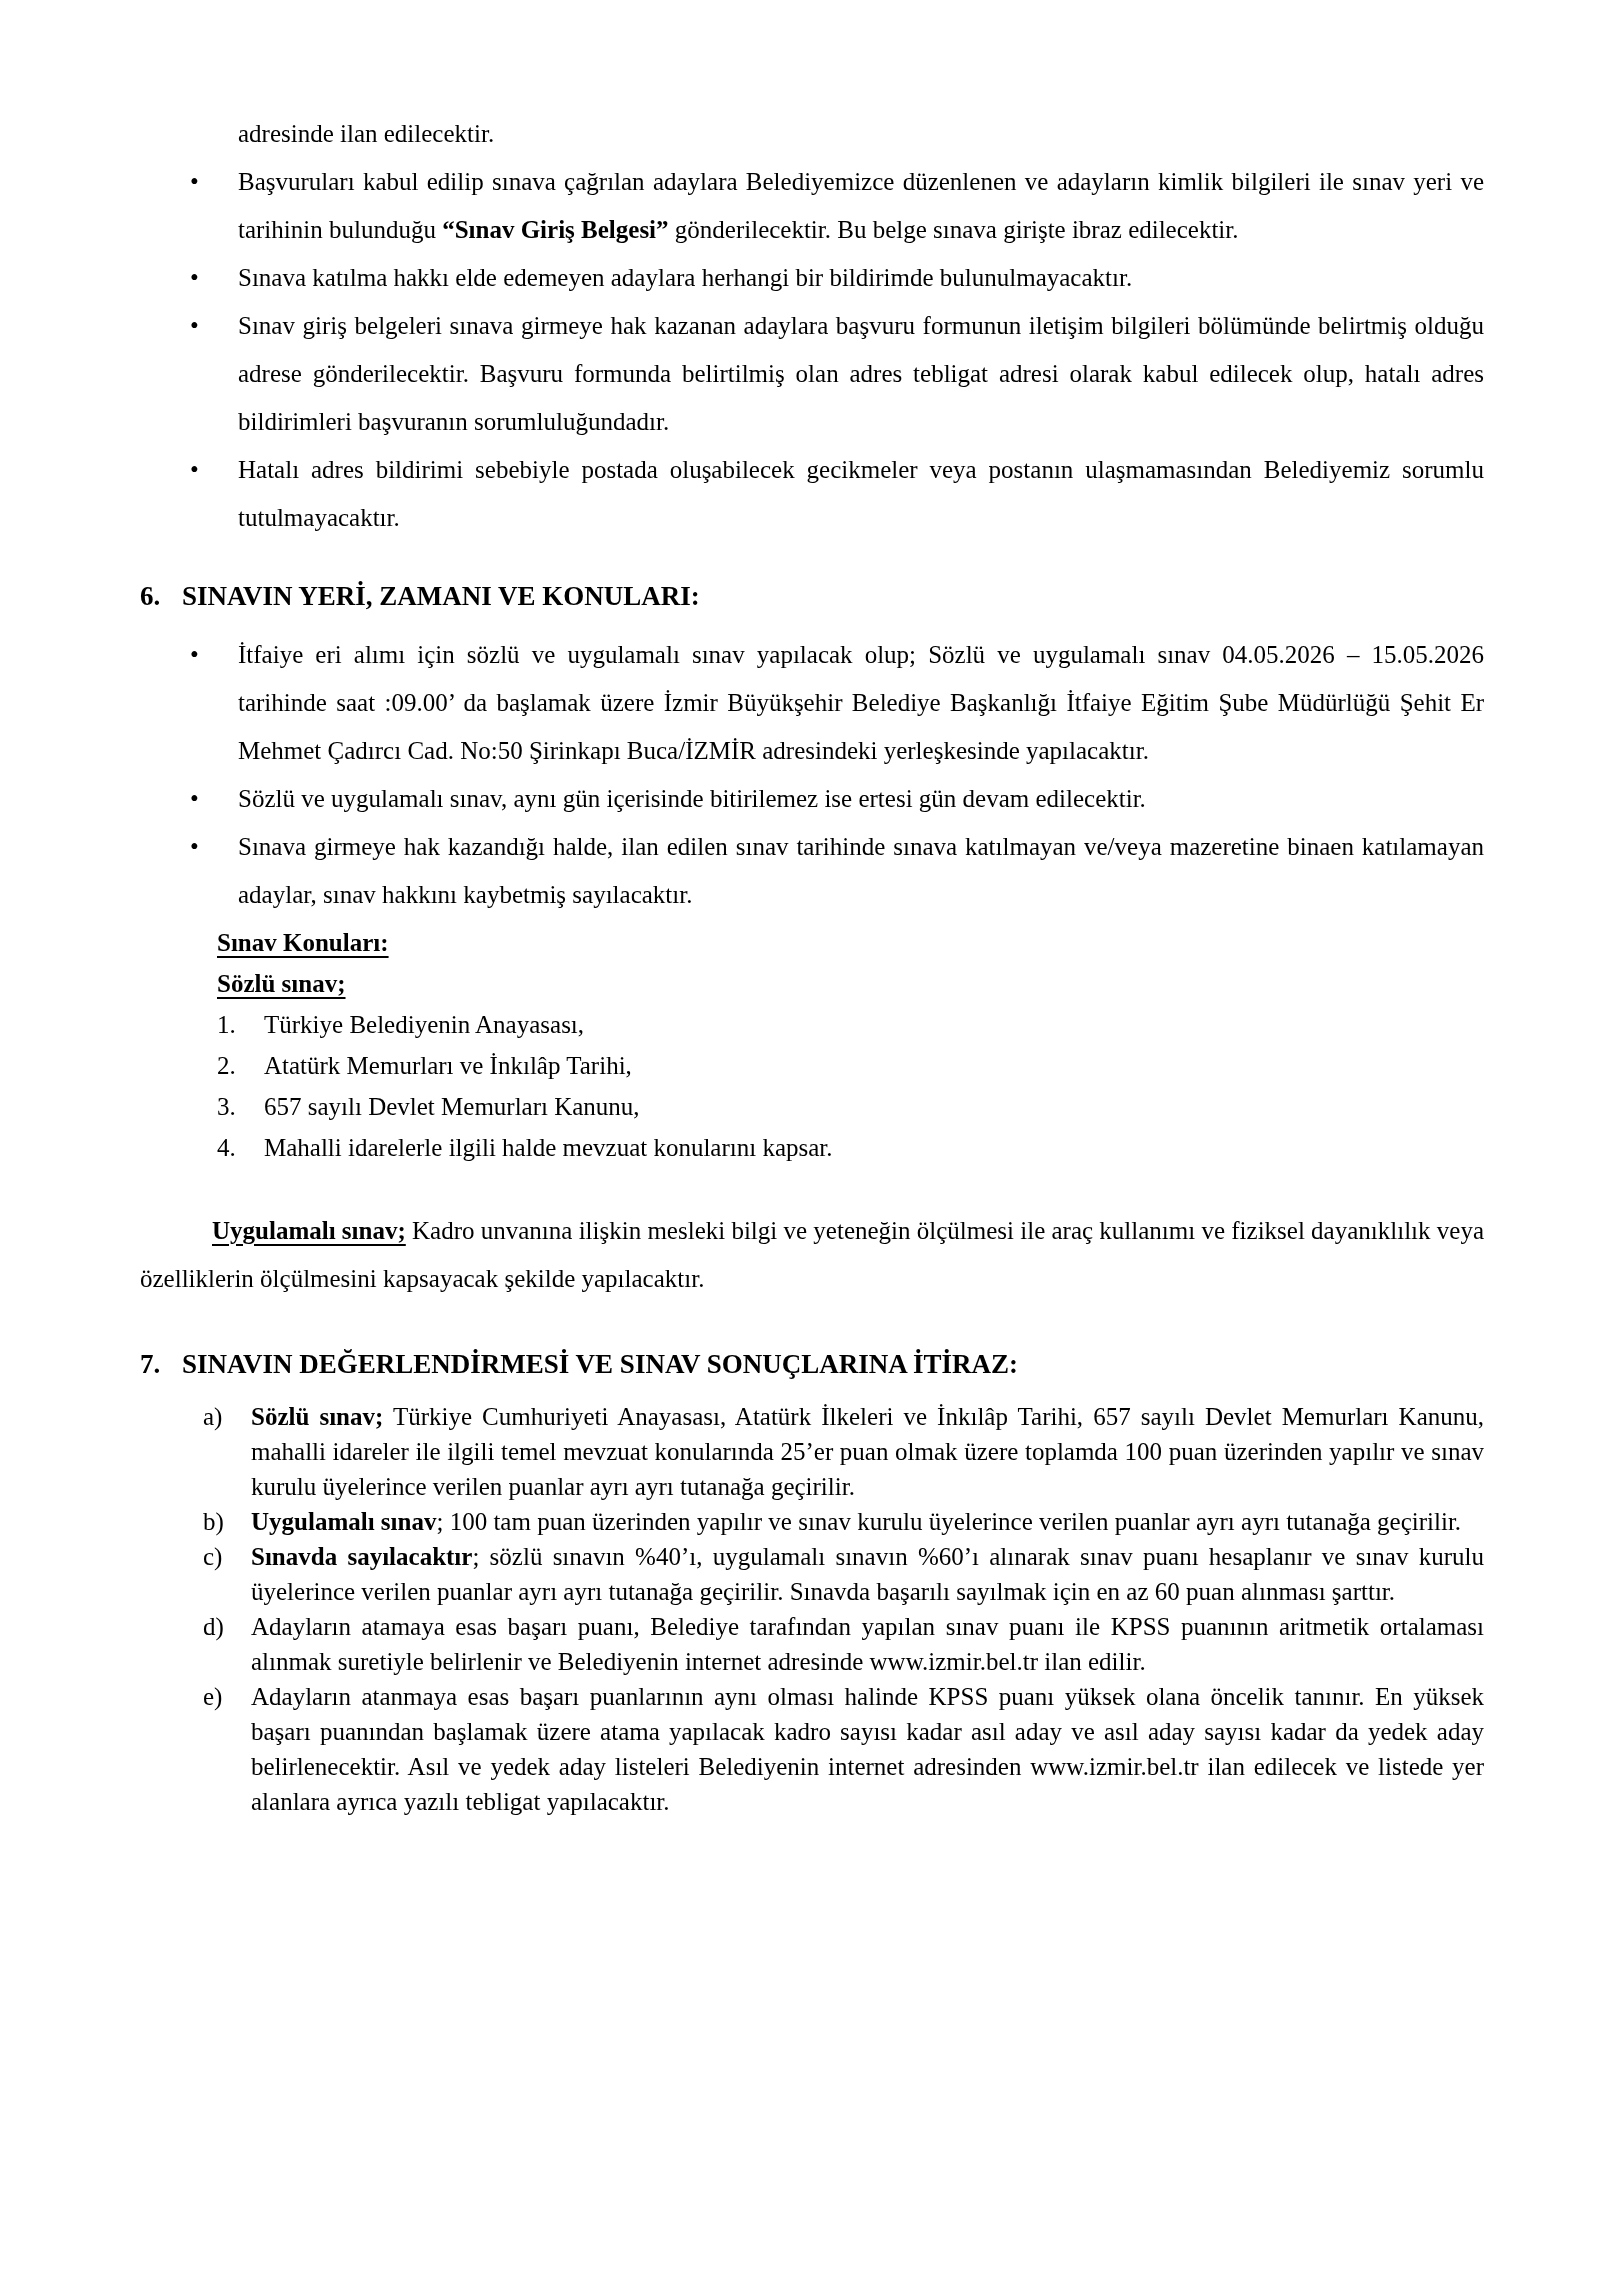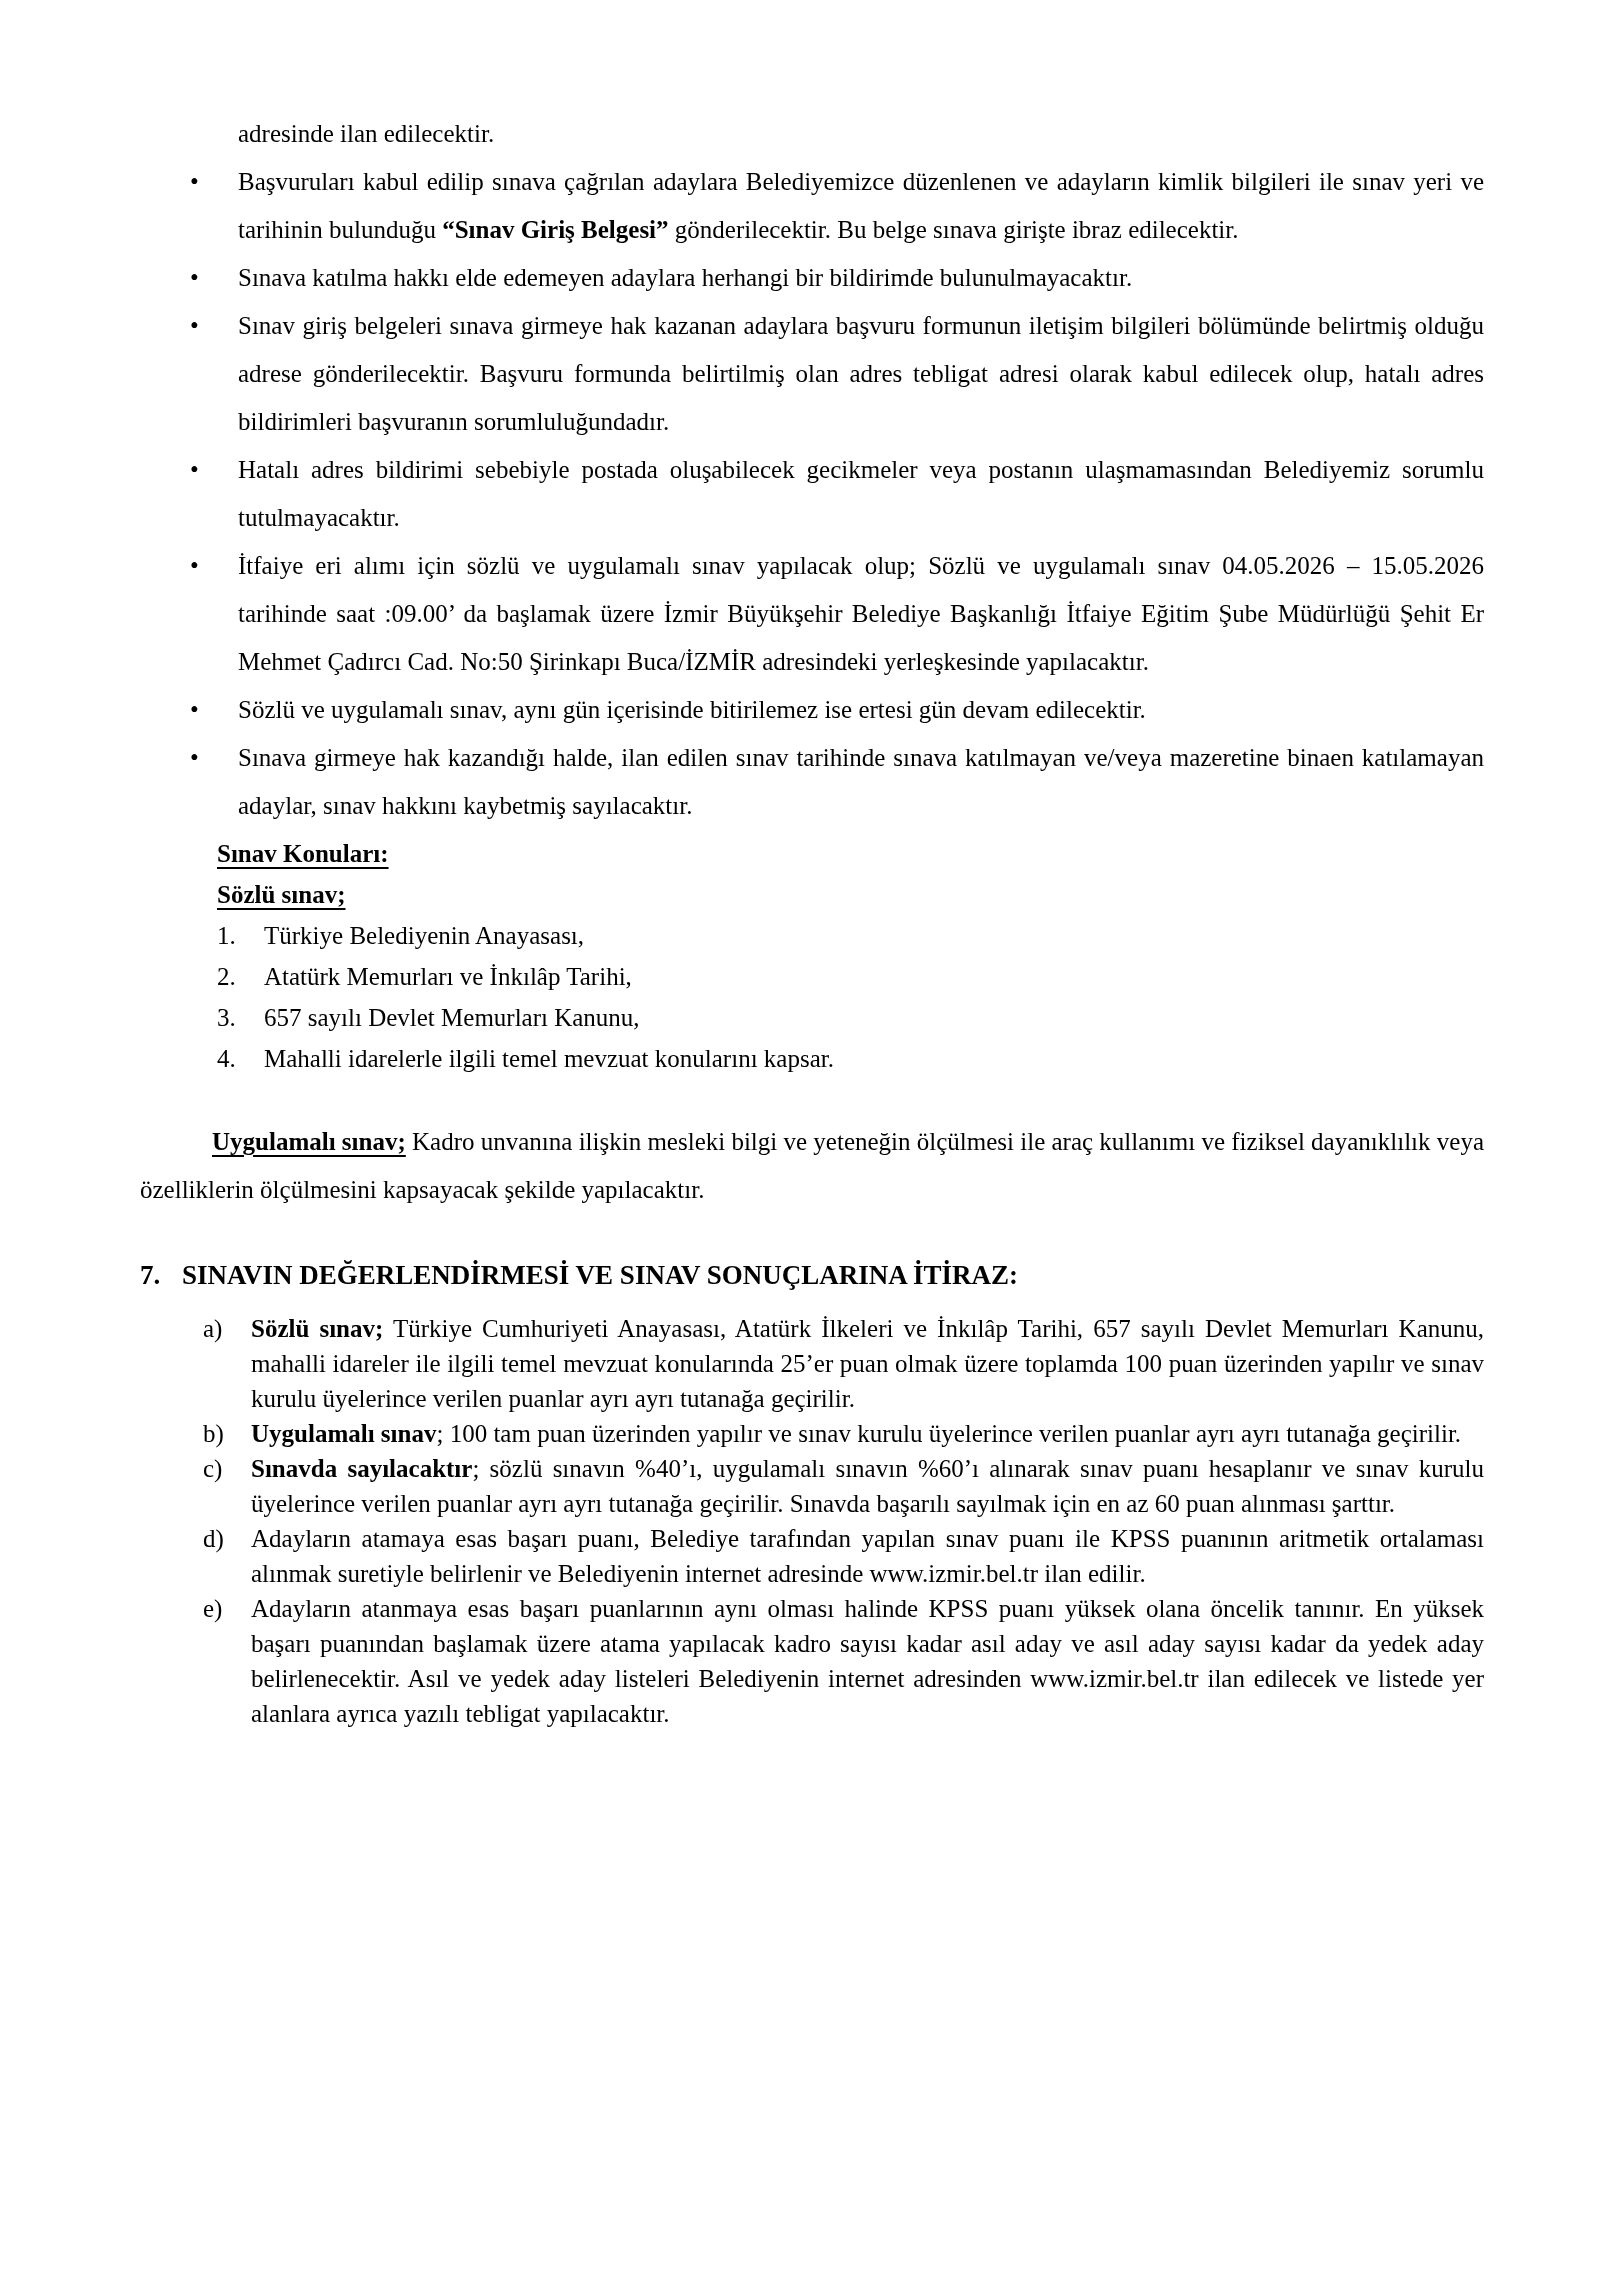--- a/index.html
+++ b/index.html
@@ -69,20 +69,23 @@
     <div class="bullet ls15 jp">
       <span class="bmark">•</span>
       <p><span>Sınav giriş belgeleri sınava girmeye hak kazanan adaylara başvuru formunun iletişim bilgileri bölümünde belirtmiş olduğu adrese gönderilecektir. Başvuru formunda belirtilmiş olan adres tebligat adresi olarak kabul edilecek olup, hatalı adres bildirimleri başvuranın sorumluluğundadır.</span></p>
     </div>
 
     <div class="bullet ls15 jp">
       <span class="bmark">•</span>
       <p><span>Hatalı adres bildirimi sebebiyle postada oluşabilecek gecikmeler veya postanın ulaşmamasından Belediyemiz sorumlu tutulmayacaktır.</span></p>
     </div>
 
+    <div class="heading ls15 h6">
+      <span class="hnum">6.</span><span>SINAVIN YERİ, ZAMANI VE KONULARI:</span>
+    </div>
 
     <div class="s6bullets">
       <div class="bullet ls15 jp">
         <span class="bmark">•</span>
         <p><span>İtfaiye eri alımı için sözlü ve uygulamalı sınav yapılacak olup; Sözlü ve uygulamalı sınav 04.05.2026 – 15.05.2026 tarihinde saat :09.00’ da başlamak üzere İzmir Büyükşehir Belediye Başkanlığı İtfaiye Eğitim Şube Müdürlüğü Şehit Er Mehmet Çadırcı Cad. No:50 Şirinkapı Buca/İZMİR adresindeki yerleşkesinde yapılacaktır.</span></p>
       </div>
       <div class="bullet ls15 jp">
         <span class="bmark">•</span>
         <p><span>Sözlü ve uygulamalı sınav, aynı gün içerisinde bitirilemez ise ertesi gün devam edilecektir.</span></p>
       </div>
@@ -98,21 +101,21 @@
         <div class="numitem lsmid">
           <span class="nmark">1.</span><span>Türkiye Belediyenin Anayasası,</span>
         </div>
         <div class="numitem lsmid">
           <span class="nmark">2.</span><span>Atatürk Memurları ve İnkılâp Tarihi,</span>
         </div>
         <div class="numitem lsmid">
           <span class="nmark">3.</span><span>657 sayılı Devlet Memurları Kanunu,</span>
         </div>
         <div class="numitem lsmid">
-          <span class="nmark">4.</span><span>Mahalli idarelerle ilgili temel mevzuat konularını kapsar.</span>
+          <span class="nmark">4.</span><span>Mahalli idarelerle ilgili halde mevzuat konularını kapsar.</span>
         </div>
       </div>
 
       <p class="applied ls15 jp"><span class="u">Uygulamalı sınav;</span><span> Kadro unvanına ilişkin mesleki bilgi ve yeteneğin ölçülmesi ile araç kullanımı ve fiziksel dayanıklılık veya özelliklerin ölçülmesini kapsayacak şekilde yapılacaktır.</span></p>
     </div>
 
     <div class="heading ls15 h7">
       <span class="hnum">7.</span><span>SINAVIN DEĞERLENDİRMESİ VE SINAV SONUÇLARINA İTİRAZ:</span>
     </div>
 

